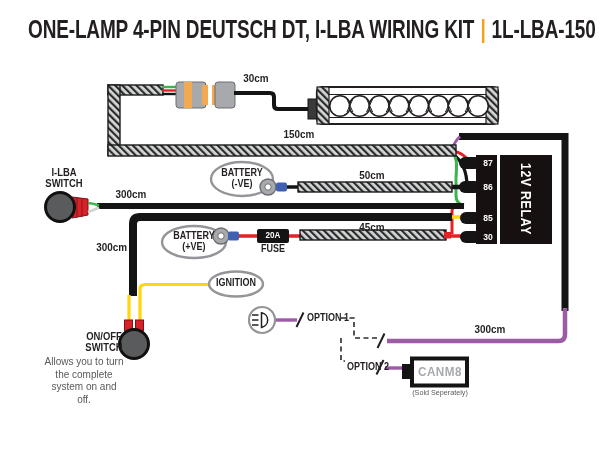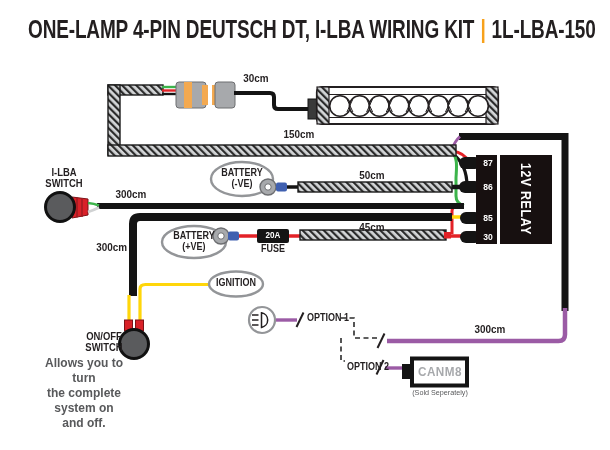--- a/index.html
+++ b/index.html
@@ -16,21 +16,21 @@
        white-space:pre-line;text-align:center;line-height:1.08;}
   .c{transform:translateX(-50%) scaleX(0.9);}
   .r{transform:translateX(-100%) scaleX(0.9);transform-origin:right center;}
   .l{transform:scaleX(0.9);transform-origin:left center;}
   .oval-txt{font-size:10px;}
   .sw-txt{font-size:10.5px;}
   .pin{font-size:9.5px;color:#ffffff;}
   .fuse-amp{font-size:9px;color:#ffffff;}
   .canm8-txt{font-size:13px;color:#A7A9AC;letter-spacing:0.5px;}
   .note{font-size:8px;font-weight:400;color:#58595B;}
-  .caption{position:absolute;left:44px;top:356px;width:80px;font-size:12px;font-weight:700;
+  .caption{position:absolute;left:44px;top:356px;width:80px;font-size:10px;font-weight:400;
            color:#58595B;text-align:center;line-height:1.25;white-space:pre-line;}
   .relay-lbl{position:absolute;left:526px;top:199px;font-weight:700;font-size:14.5px;
              color:#ffffff;letter-spacing:0.8px;white-space:nowrap;
              transform:translate(-50%,-50%) rotate(90deg) scaleX(0.85);}
 </style>
 </head>
 <body>
 
 <div class="stage">
 

